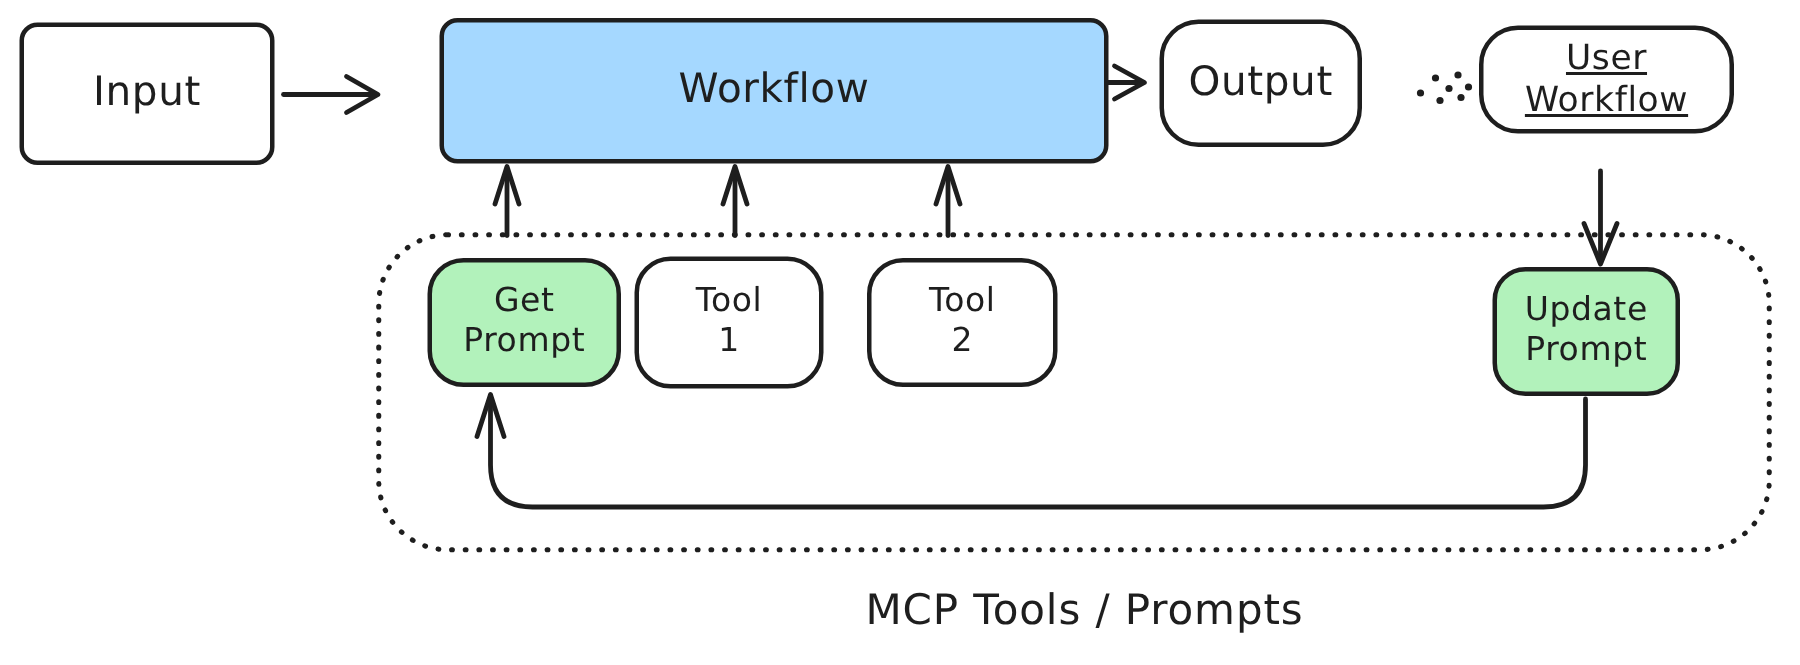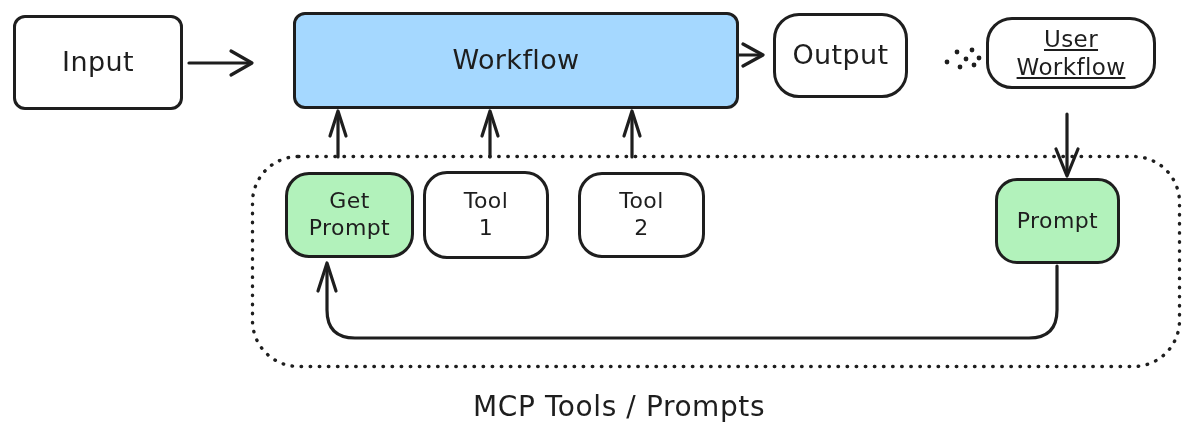--- a/index.html
+++ b/index.html
@@ -58,21 +58,21 @@
   .node.blue  { background: var(--node-blue, #a5d8ff); }
   .node.green { background: var(--node-green, #b2f2bb); }
   .node.big-label   { font-size: 27px; }
   .node.small-label { font-size: 22px; }
   .caption {
     position: absolute;
     z-index: 2;
     left: 473px;
     top: 390px;
     width: 500px;
-    text-align: left;
+    text-align: center;
     font-size: 28px;
     letter-spacing: 0.6px;
     color: var(--stroke, #1e1e1e);
   }
 </style>
 </head>
 <body>
 
 <div class="canvas">
 
@@ -152,18 +152,19 @@
     <span>Tool</span>
     <span>1</span>
   </div>
 
   <div class="node small-label" style="left:578px; top:172px; width:127px; height:86px; border-radius:24px;">
     <span>Tool</span>
     <span>2</span>
   </div>
 
   <div class="node green small-label" style="left:995px; top:178px; width:125px; height:86px; border-radius:22px;">
+    <span>Update</span>
     <span>Prompt</span>
   </div>
 
   <div class="caption">MCP Tools / Prompts</div>
 
 </div>
 
 </body></html>

